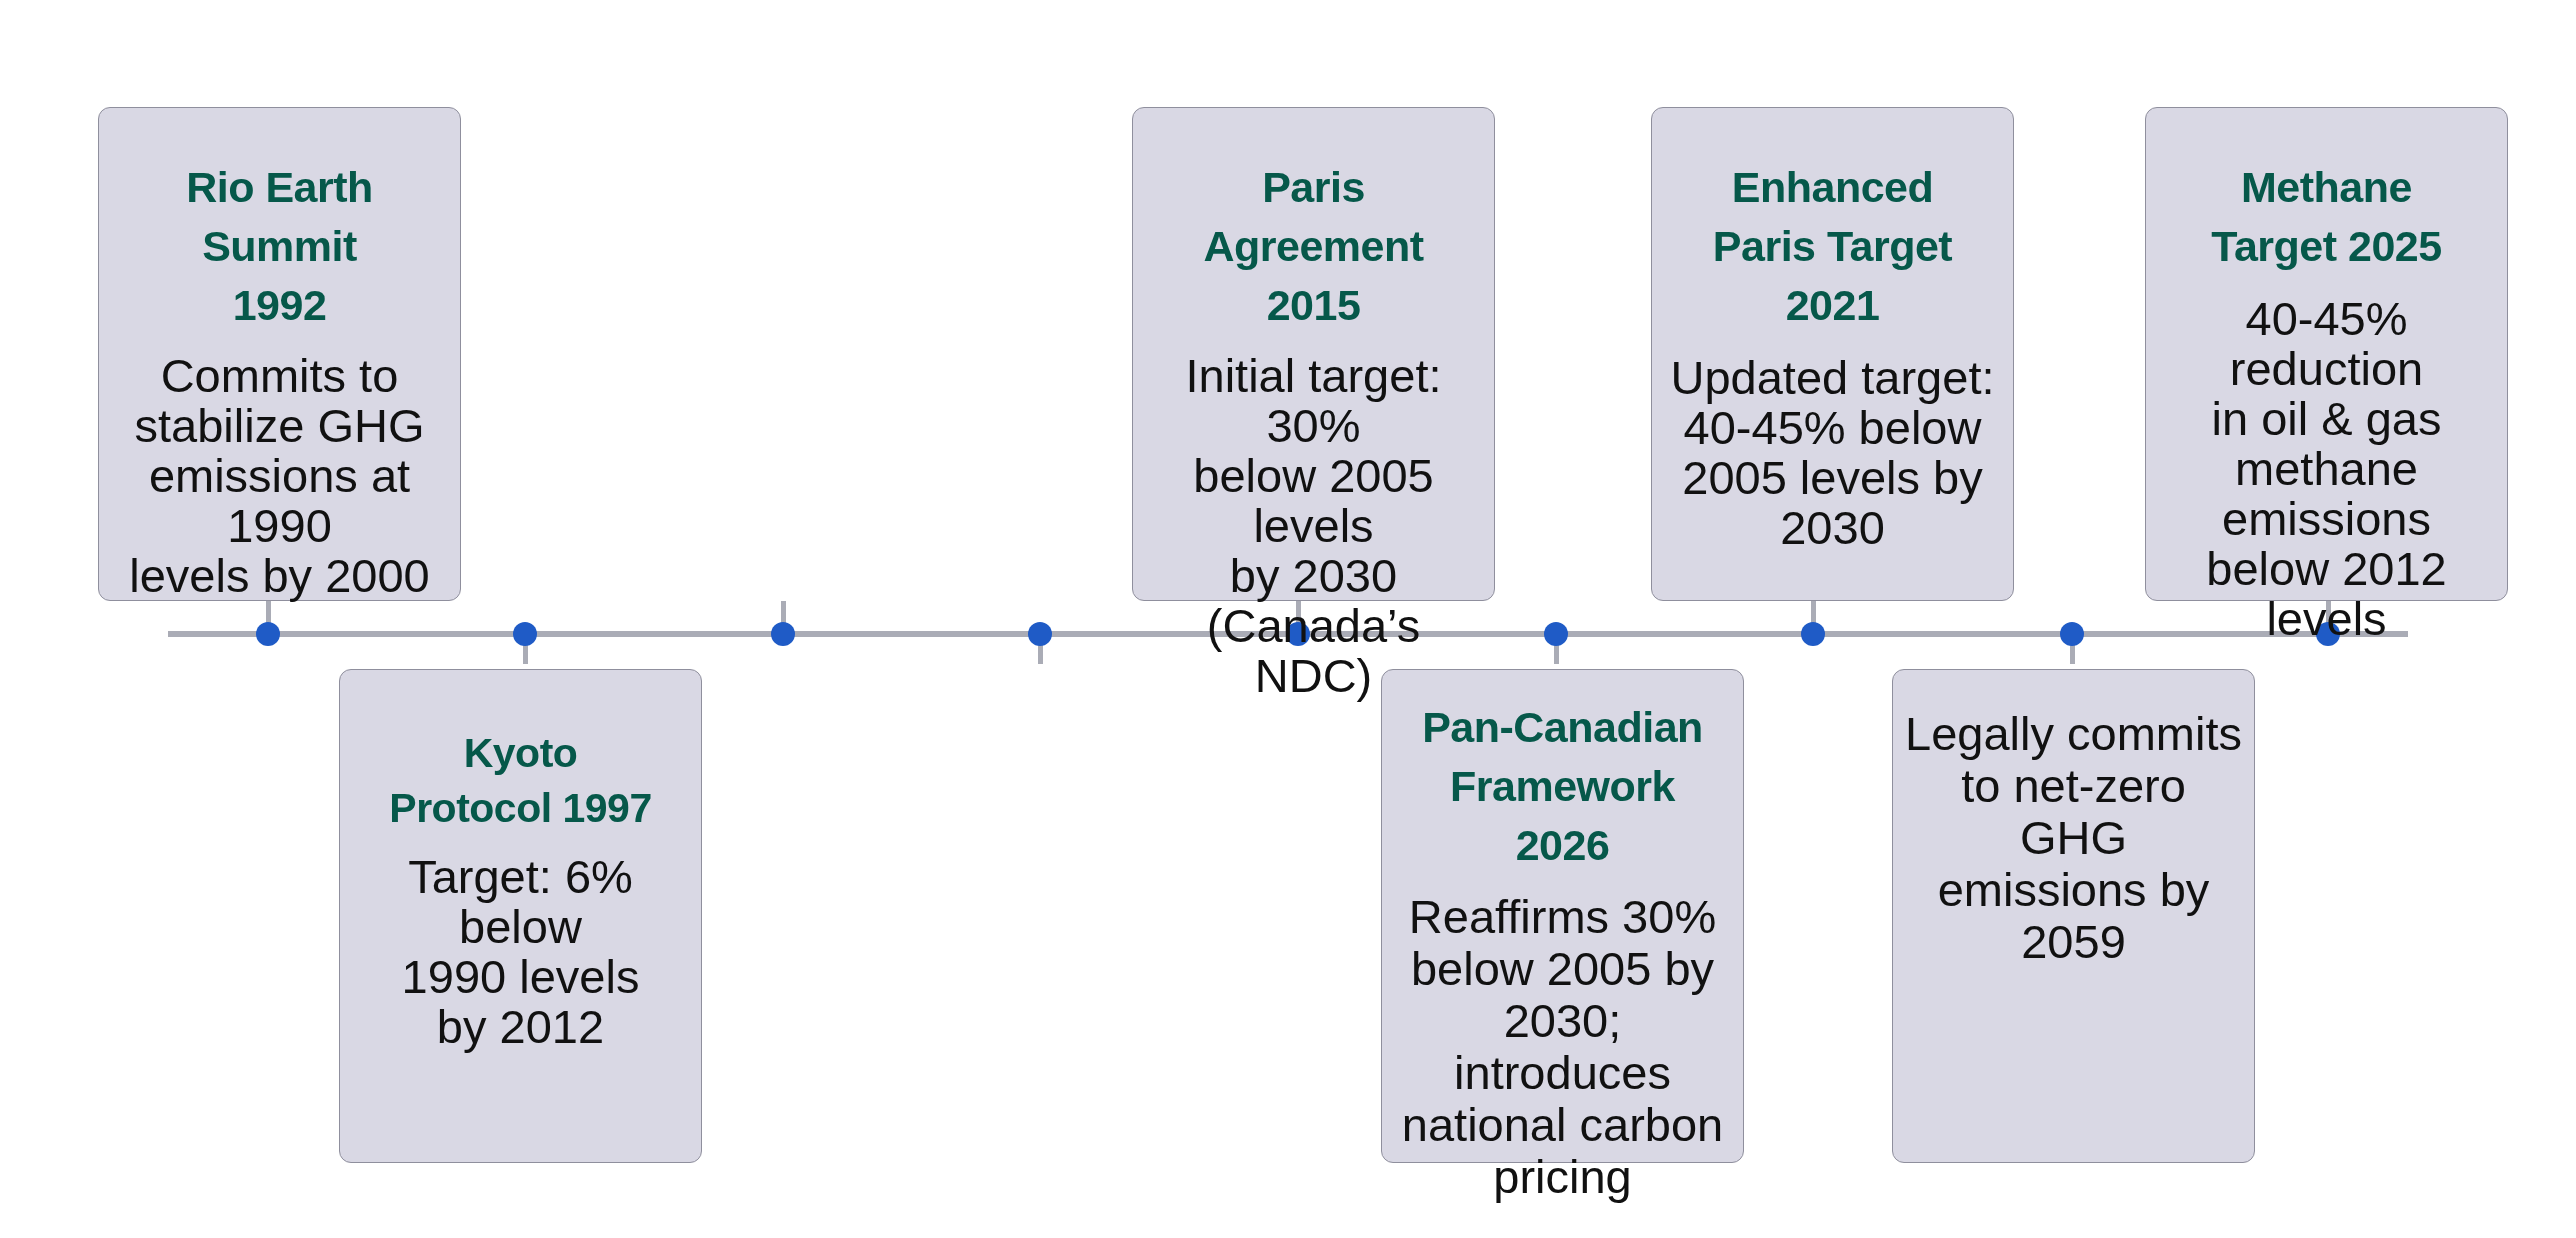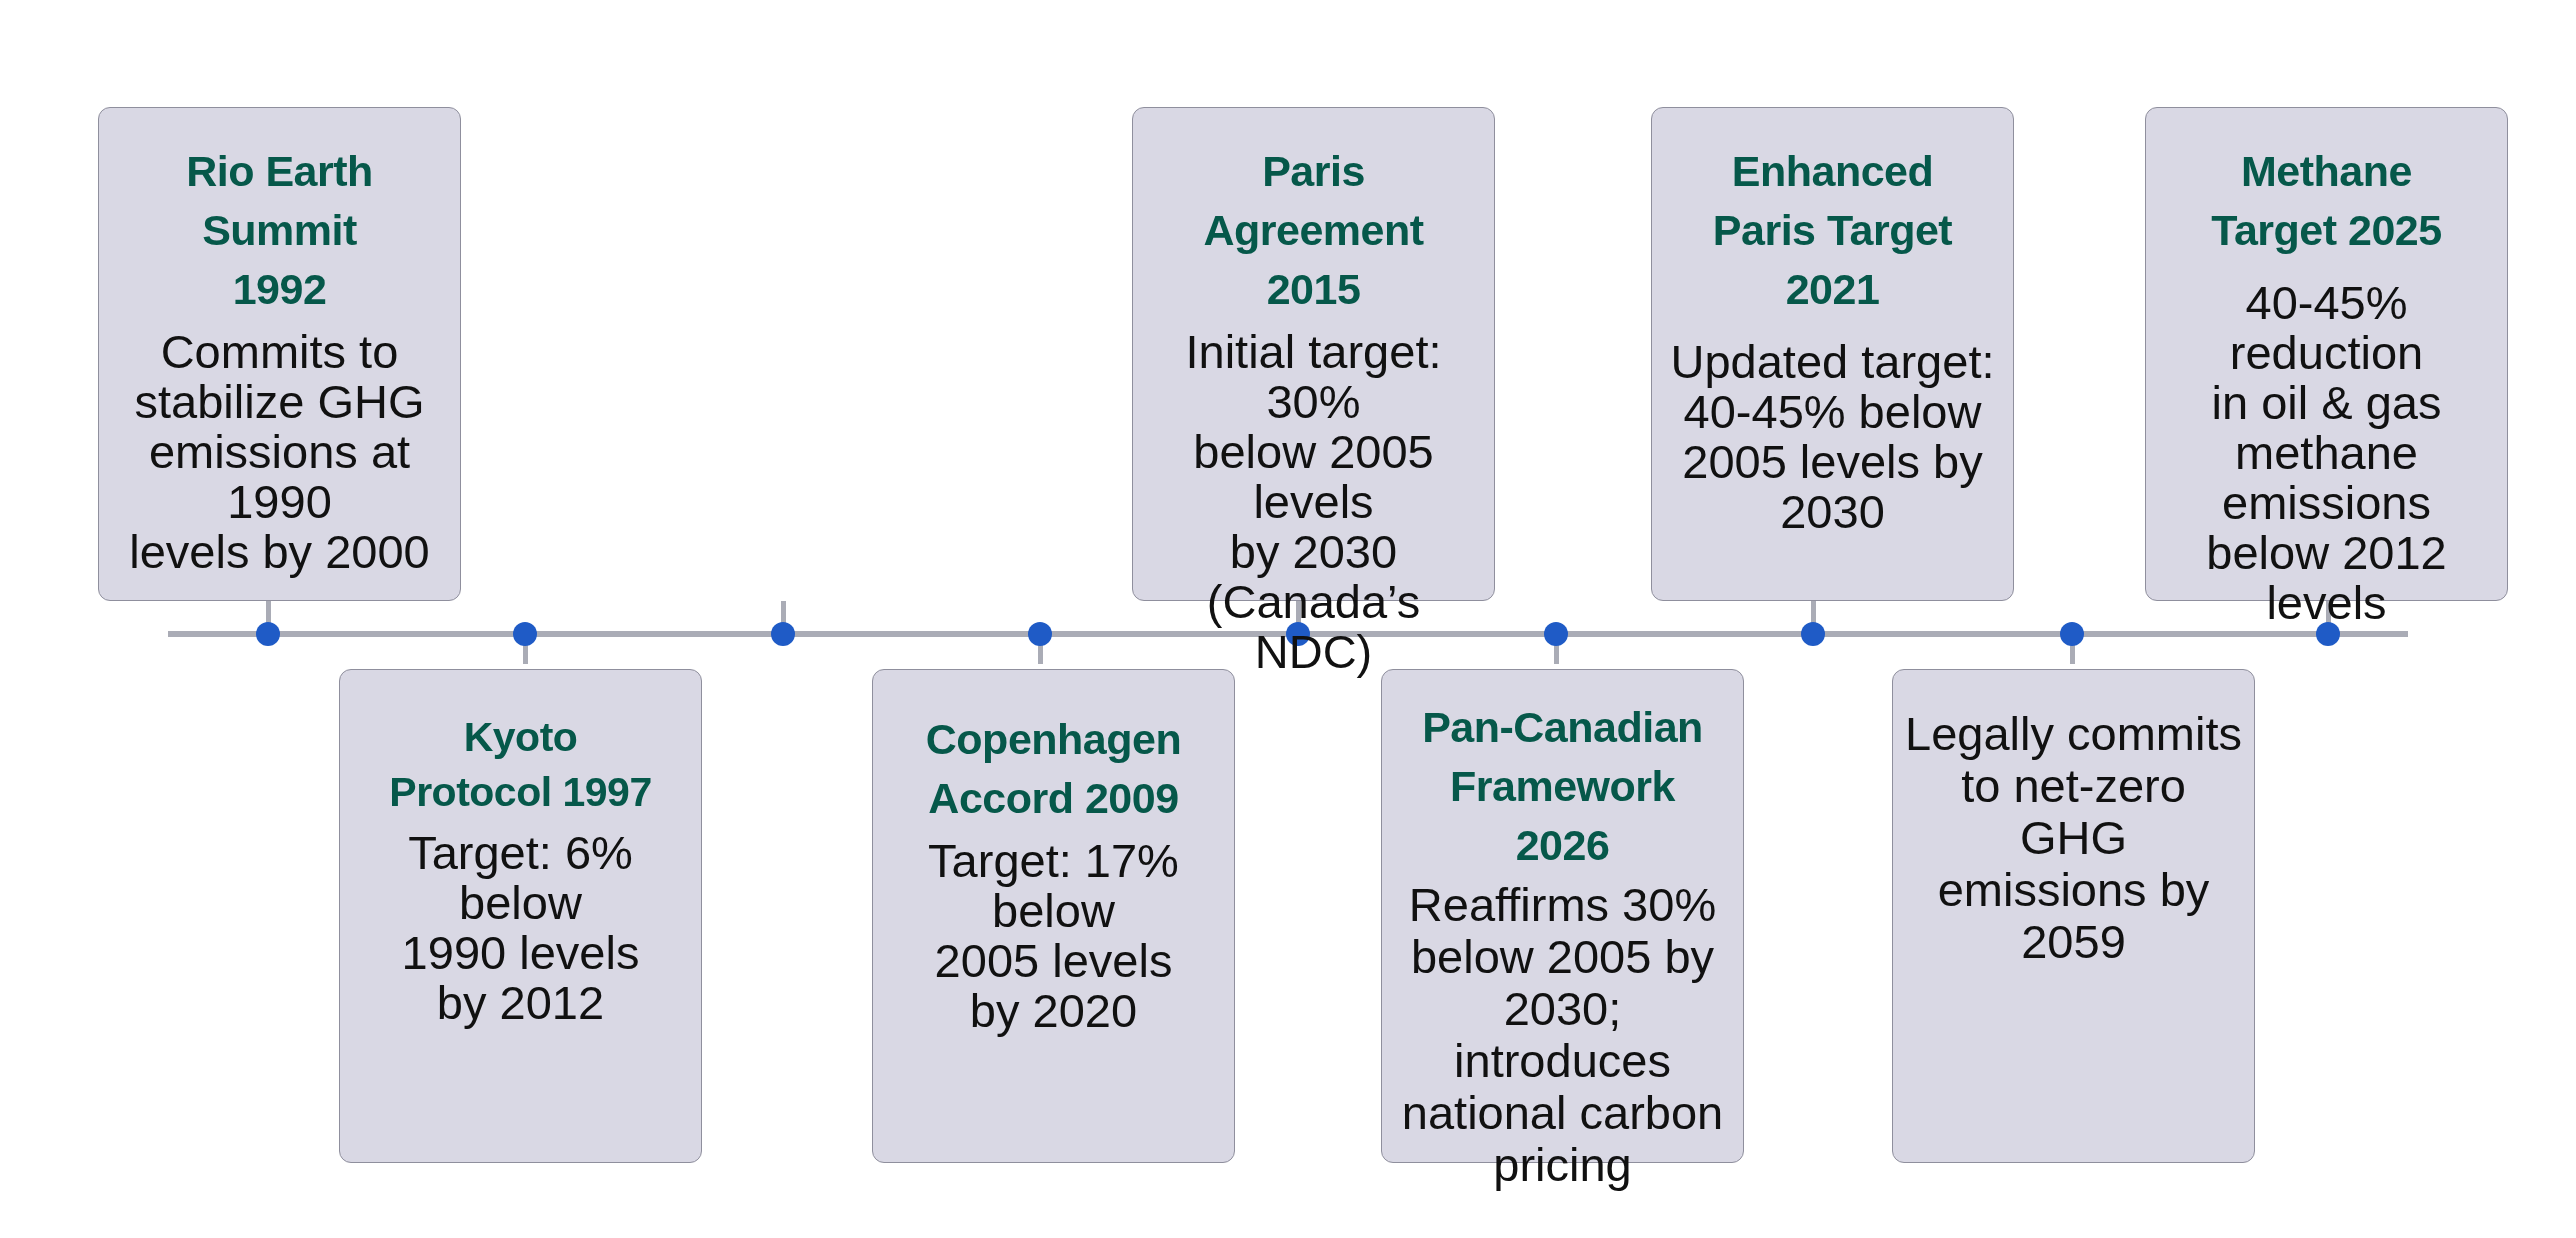--- a/index.html
+++ b/index.html
@@ -64,21 +64,21 @@
     }
     .card.top { top: 107px; }
     .card.bottom { top: 669px; }
     .card-title {
       color: #06584a;
       font-weight: bold;
       font-size: 43px;
       line-height: 59px;
       letter-spacing: -0.5px;
       white-space: pre-line;
-      margin: 0;
+      margin: 16px;
     }
     .card.bottom .card-title.compact {
       font-size: 41px;
       line-height: 55px;
     }
     .card-body {
       color: #111111;
       font-size: 47px;
       line-height: 50px;
       white-space: pre-line;
@@ -157,28 +157,20 @@
   </div>
 
   <div class="card bottom" style="left:339px">
     <div class="card-title compact" style="padding-top:6px">Kyoto
 Protocol 1997</div>
     <div class="card-body">Target: 6% below
 1990 levels
 by 2012</div>
   </div>
 
-  <div class="card bottom" style="left:872px">
-    <div class="card-title" style="padding-top:6px">Copenhagen
-Accord 2009</div>
-    <div class="card-body">Target: 17%
-below
-2005 levels
-by 2020</div>
-  </div>
 
   <div class="card bottom" style="left:1381px">
     <div class="card-title" style="margin-top:-6px">Pan-Canadian
 Framework
 2026</div>
     <div class="card-body tight">Reaffirms 30%
 below 2005 by
 2030; introduces
 national carbon
 pricing</div>

